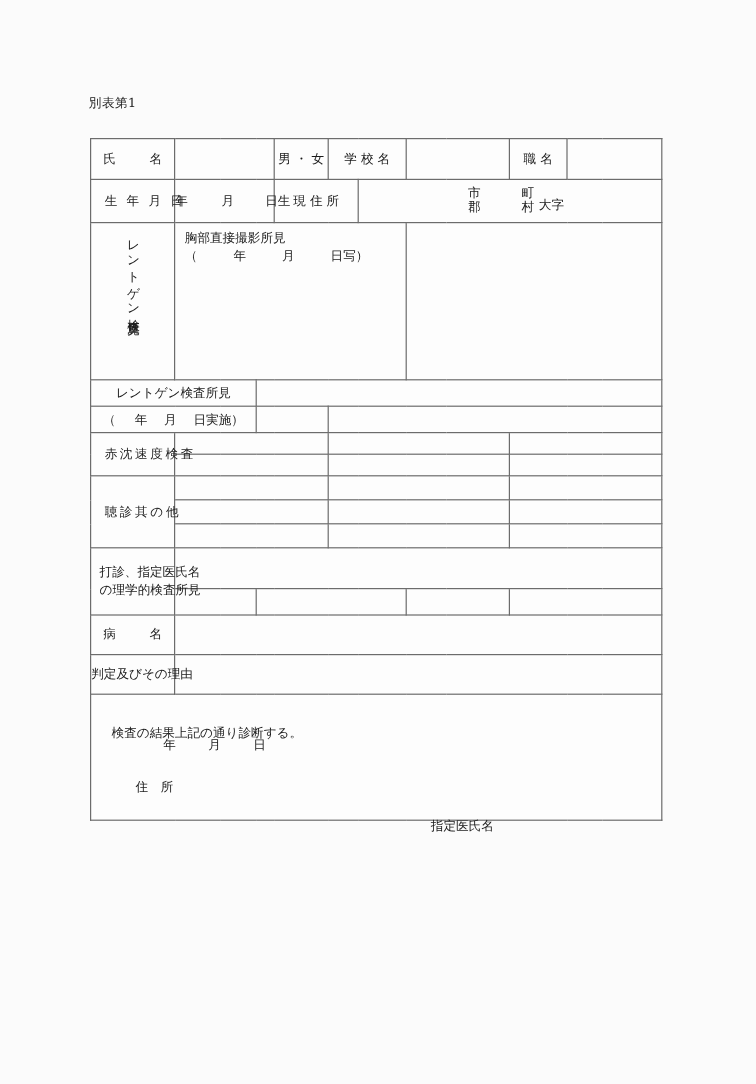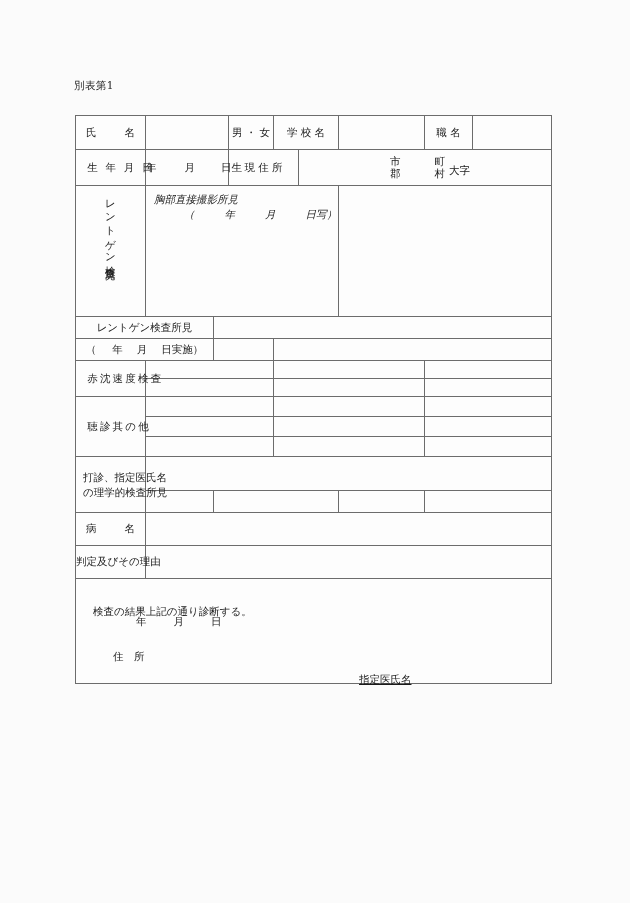--- a/index.html
+++ b/index.html
@@ -148,23 +148,22 @@
     padding-bottom: 1px;
   }
 
   
   .xray-note {
     display: block;
     padding: 6px 0 0 8px;
     font-size: 10.5px;
     line-height: 1.45;
     white-space: nowrap;
-    font-style: italic;
-  }
-  .xray-note .row2 { display: block; margin-left: 30px; }
+  }
+  .xray-note .row2 { display: block; }
   .xn-a { display: inline-block; width: 30px; }
   .xn-b { display: inline-block; width: 30px; }
 
   
   .tb-a { display: inline-block; width: 16px; }
   .tb-b { display: inline-block; width: 14px; }
 
   
   .closing {
     position: relative;
@@ -184,23 +183,22 @@
   }
   .cl-line2 .s1 { display: inline-block; width: 27px; }
   .cl-line2 .s2 { display: inline-block; width: 27px; }
   .cl-addr {
     position: absolute;
     left: 37px; top: 72px;
     white-space: nowrap;
   }
   .cl-doctor {
     position: absolute;
-    left: 283px; top: 95px;
-    white-space: nowrap;
-    text-decoration: underline;
+    left: 283px; top: 105px;
+    white-space: nowrap;
   }
 </style>
 </head>
 <body>
 
 <div class="page">
 
   <div class="form-no">別表第1</div>
 
   <table class="form-table">

